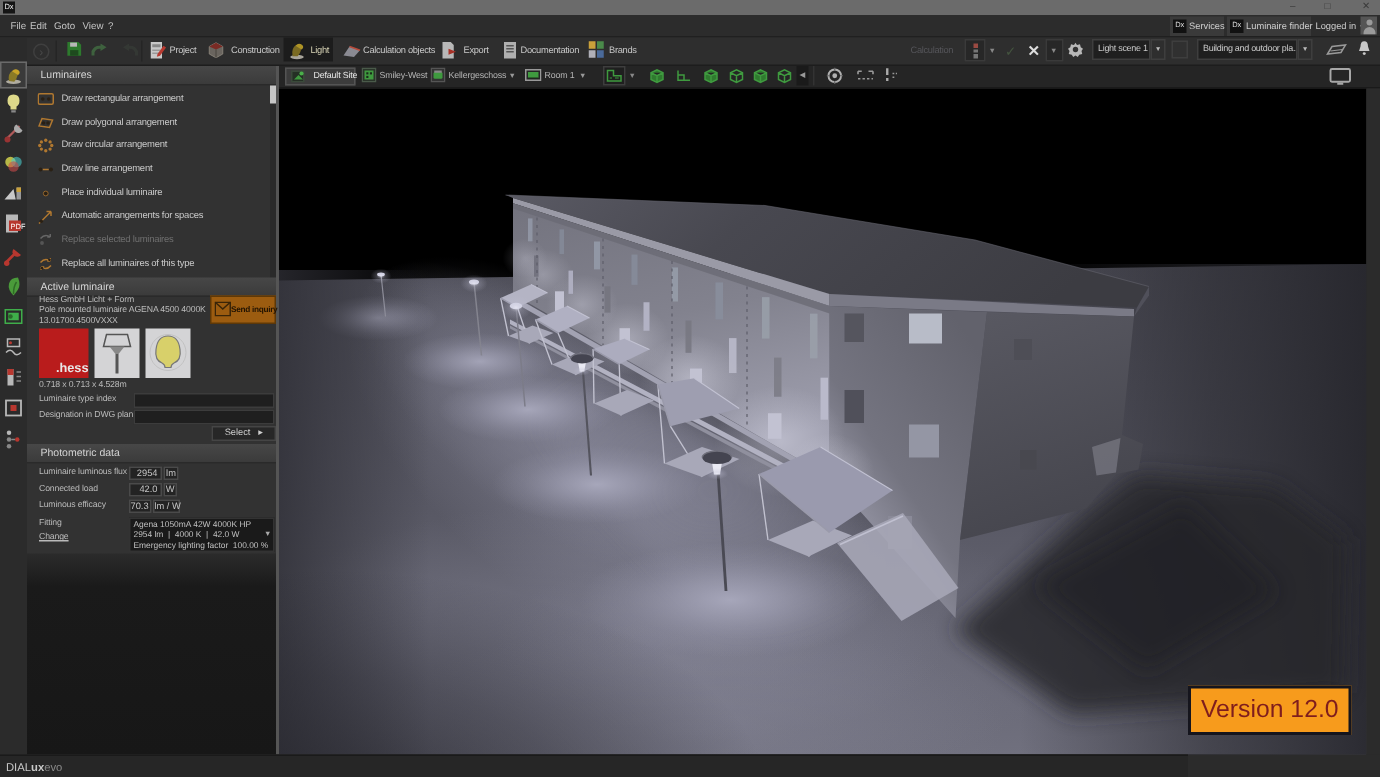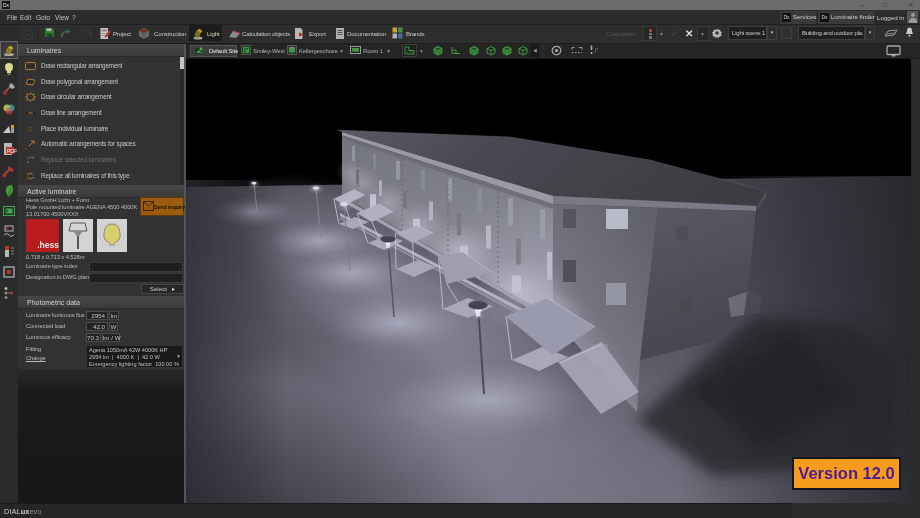--- a/index.html
+++ b/index.html
@@ -21,21 +21,21 @@
 #iconstrip{left:0;top:25px;width:18px;height:478px;background:#2b2b2b;}
 #panel{left:18px;top:44px;width:168px;height:459px;background:#323232;}
 .phead{left:18px;width:166px;height:13px;background:linear-gradient(#474747,#3b3b3b);border-bottom:1px solid #2a2a2a;color:#d4d4d4;font-size:7px;line-height:13px;padding-left:9px;}
 .prow{color:#cacaca;font-size:6.3px;letter-spacing:-0.15px;white-space:nowrap;}
 .plabel{color:#bababa;font-size:5.8px;letter-spacing:-0.1px;white-space:nowrap;}
 .pinput{background:#1f1f1f;border:1px solid #3c3c3c;height:10px;}
 .vbox{background:#232323;border:1px solid #4a4a4a;height:9px;color:#c4c4c4;font-size:6.2px;text-align:right;line-height:7px;padding-right:2px;}
 .ubox{background:#232323;border:1px solid #4a4a4a;height:9px;color:#c4c4c4;font-size:6.2px;text-align:center;line-height:7px;}
 #statusbar{left:0;top:503px;width:792px;height:15px;background:#262626;border-top:1px solid #1a1a1a;font-size:7.5px;line-height:15px;}
 #rightedge{left:911px;top:59px;width:9px;height:444px;background:#2b2b2b;}
-#versionbadge{left:792px;top:457px;width:109px;height:33px;background:#f79b1c;border:2px solid #15151d;color:#4c1d95;font-size:16.5px;font-weight:700;text-align:center;line-height:28px;}
+#versionbadge{left:792px;top:457px;width:109px;height:33px;background:#f79b1c;border:2px solid #15151d;color:#7f1d1d;font-size:16.5px;font-weight:400;text-align:center;line-height:28px;}
 </style></head>
 <body>
 <div id="stage">
   <div class="abs" id="titlebar"></div>
   <div class="abs" id="dxlogo">Dx</div>
   <div class="abs winbtn" style="left:860px;">–</div>
   <div class="abs winbtn" style="left:883px;">□</div>
   <div class="abs winbtn" style="left:908px;">✕</div>
 
   <div class="abs" id="menubar"></div>

